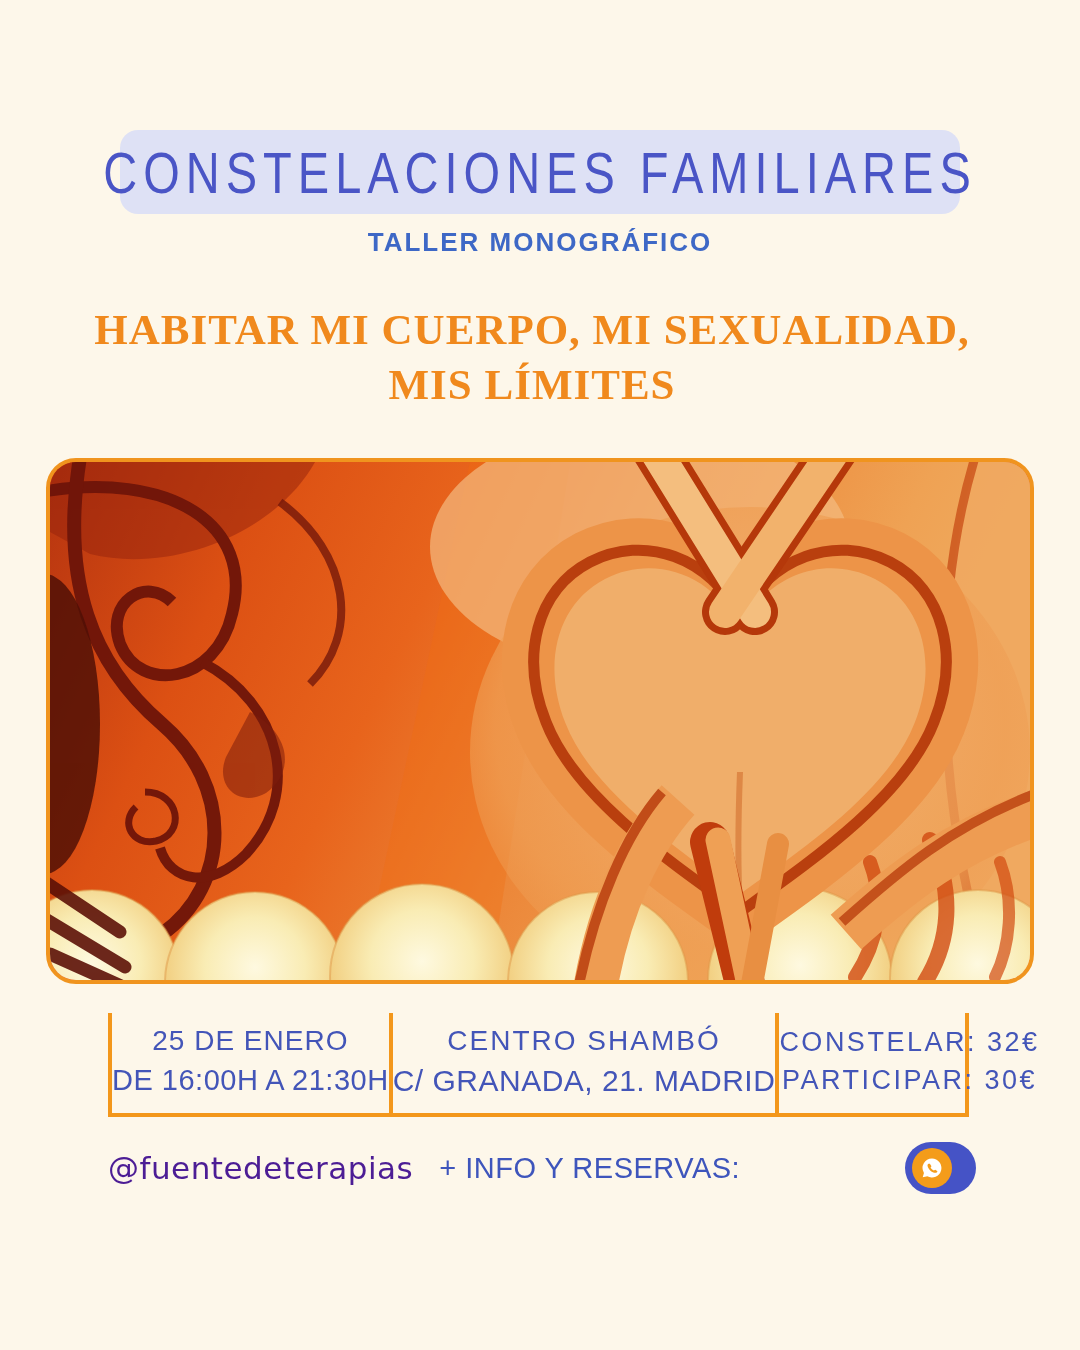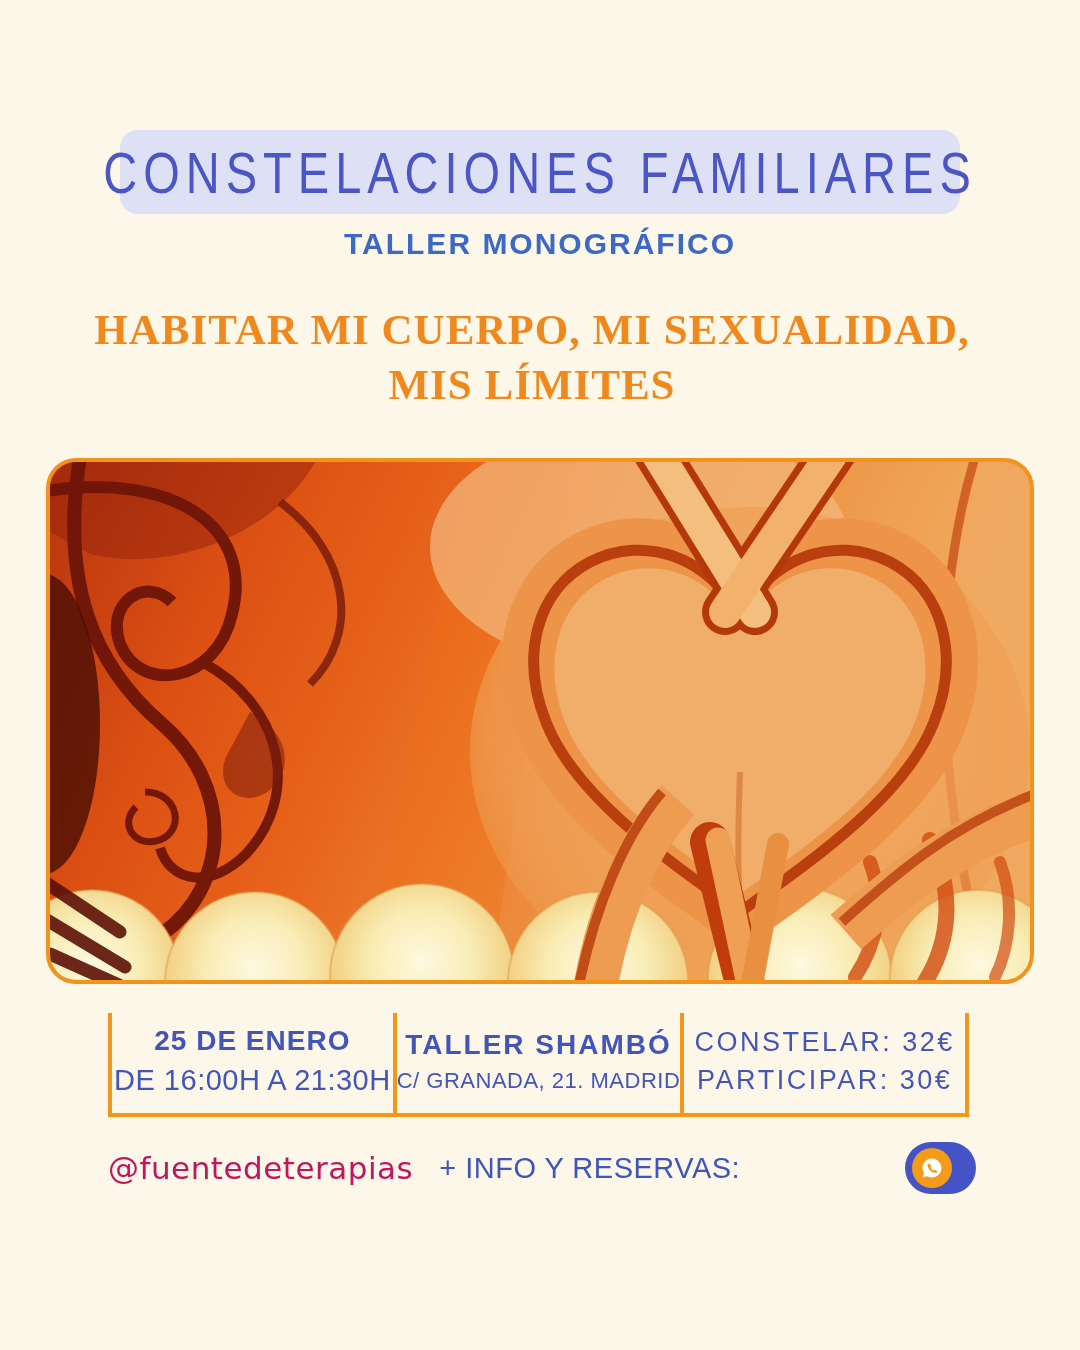--- a/index.html
+++ b/index.html
@@ -23,21 +23,21 @@
     font-weight:300;
     font-size:47px;
     letter-spacing:6px;
     color:#4A55C6;
     transform:scaleY(1.22);
     white-space:nowrap;
   }
   .subtitle{
     position:absolute; left:0; top:227px; width:100%;
     text-align:center;
-    font-size:30px; font-weight:600; letter-spacing:2px;
+    font-size:26px; font-weight:600; letter-spacing:2px;
     color:#3E68C6;
   }
 
   
   .main-title{
     position:absolute; left:42px; top:302px; width:980px;
     text-align:center;
     font-family:"Liberation Serif", serif;
     font-weight:700;
     font-size:43px; line-height:1.28; letter-spacing:1px;
@@ -59,35 +59,35 @@
     border-bottom:4px solid #F3971B;
     border-right:4px solid #F3971B;
   }
   .details .cell{
     flex:1 1 0;
     border-left:4px solid #F3971B;
     display:flex; flex-direction:column; align-items:center; justify-content:center;
     gap:7px; padding-bottom:4px;
     color:#4355B8;
   }
-  .cell .primary   { font-size:28px; font-weight:700; letter-spacing:1px; white-space:nowrap; }
+  .cell .primary   { font-size:28px; font-weight:400; letter-spacing:1px; white-space:nowrap; }
   .cell .secondary { font-size:29px; font-weight:400; letter-spacing:0.5px; white-space:nowrap; }
   .cell.venue .primary   { letter-spacing:2px; }
-  .cell.venue .secondary { font-size:22px; letter-spacing:0.5px; }
+  .cell.venue .secondary { font-size:30px; letter-spacing:0.5px; }
   .cell.price .primary,
   .cell.price .secondary { font-size:27px; font-weight:400; letter-spacing:2.5px; }
 
   
   .footer{
     position:absolute; left:108px; top:1141px; width:868px; height:54px;
     display:flex; align-items:center;
   }
   .handle{
     font-family:"DejaVu Sans", sans-serif;
-    font-size:31px; color:#be185d; letter-spacing:0.5px;
+    font-size:31px; color:#4c1d95; letter-spacing:0.5px;
   }
   .info-label{
     margin-left:26px;
     font-size:29px; color:#3E55BC; letter-spacing:0.5px; font-weight:400;
   }
   .phone-pill{
     margin-left:auto;
     height:52px; border-radius:28px; background:#4553C6;
     display:flex; align-items:center; gap:13px;
     padding:0 24px 0 7px;
@@ -205,21 +205,21 @@
     </g>
   </svg>
 </div>
 
 <div class="details">
   <div class="cell">
     <div class="primary">25 DE ENERO</div>
     <div class="secondary">DE 16:00H A 21:30H</div>
   </div>
   <div class="cell venue">
-    <div class="primary">TALLER SHAMBÓ</div>
+    <div class="primary">CENTRO SHAMBÓ</div>
     <div class="secondary">C/ GRANADA, 21. MADRID</div>
   </div>
   <div class="cell price">
     <div class="primary">CONSTELAR: 32€</div>
     <div class="secondary">PARTICIPAR: 30€</div>
   </div>
 </div>
 
 <div class="footer">
   <span class="handle">@fuentedeterapias</span>

